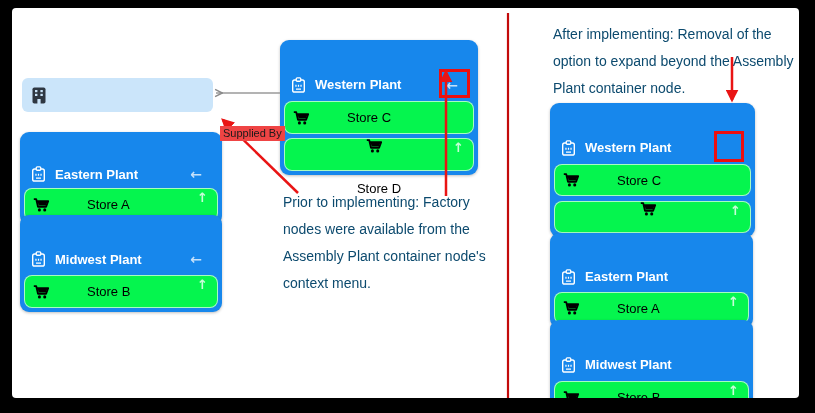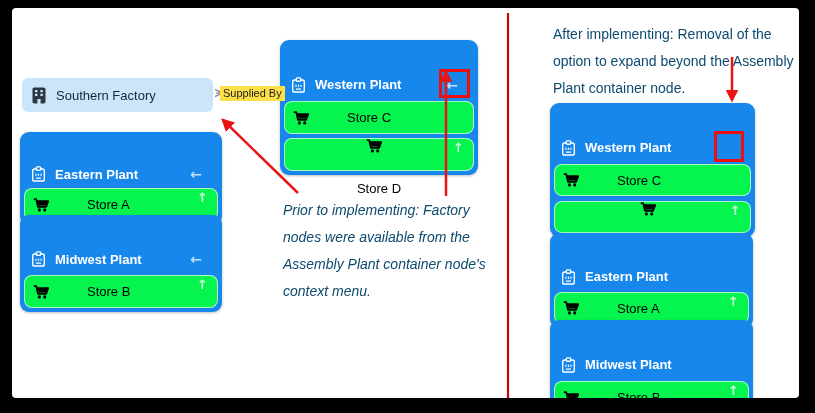--- a/index.html
+++ b/index.html
@@ -44,22 +44,22 @@
   }
   .factory{
     position:absolute;background:#cbe5fa;border-radius:6px;display:flex;align-items:center;
     font-size:13px;color:#16283a;padding:0 10px;box-sizing:border-box;z-index:1;
   }
   .factory .ficon{display:flex;margin-right:10px;}
   .annotation{
     position:absolute;color:#0c4a6e;font-size:14px;line-height:27px;z-index:2;
   }
   .edge-label{
-    position:absolute;font-size:11px;color:#1a1a1a;background:#fde047;
-    padding:1px 3px;z-index:6;line-height:13px;
+    position:absolute;font-size:11px;color:#1a1a1a;background:#ef4444;
+    padding:1px 3px;z-index:6;line-height:13px;margin-top:40px;
   }
 </style>
 </head>
 <body>
 
 <div class="canvas">
 
   <div class="plant" style="left:268px;top:32px;width:198px;">
     <div class="plant-header" style="height:33px;">
       <span class="hicon">
@@ -102,21 +102,20 @@
     <span class="ficon">
       <svg width="14" height="17" viewBox="0 0 14 17">
           <rect x="0.5" y="0.5" width="13" height="16" rx="1.8" fill="#2e3742"></rect>
           <rect x="3" y="3" width="2.4" height="2.2" fill="#cbe5fa"></rect>
           <rect x="8.4" y="3" width="2.4" height="2.2" fill="#cbe5fa"></rect>
           <rect x="3" y="6.8" width="2.4" height="2.2" fill="#cbe5fa"></rect>
           <rect x="8.4" y="6.8" width="2.4" height="2.2" fill="#cbe5fa"></rect>
           <rect x="5.4" y="12" width="3.2" height="5" fill="#cbe5fa"></rect>
         </svg>
     </span>
-    <span>Southern Factory</span>
   </div>
 
   <div class="plant" style="left:8px;top:124px;width:202px;">
     <div class="plant-header" style="height:28px;">
       <span class="hicon">
         <svg width="15" height="16" viewBox="0 0 16 17">
             <rect x="1.8" y="3.2" width="12.4" height="12.8" rx="2" fill="none" stroke="#fff" stroke-width="1.5"></rect>
             <rect x="5.6" y="0.9" width="4.8" height="3.6" rx="1" fill="#1787ec" stroke="#fff" stroke-width="1.4"></rect>
             <path d="M5.3 8.2v2.2M8 8.2v2.2M10.7 8.2v2.2M5.3 13h5.4" stroke="#fff" stroke-width="1.3" fill="none"></path>
           </svg>
@@ -159,21 +158,21 @@
             <circle cx="16.6" cy="17" r="2.2" fill="#000"></circle>
           </svg>
       </span>
       <span>Store B</span>
       <span class="expand-arrow">↑</span>
     </div>
   </div>
 
   <div class="edge-label" style="left:208px;top:78px;">Supplied By</div>
 
-  <div class="annotation" style="left:271px;top:189px;width:220px;font-style:italic;">Prior to implementing: Factory nodes were available from the Assembly Plant container node's context menu.</div>
+  <div class="annotation" style="left:271px;top:181px;width:220px;">Prior to implementing: Factory nodes were available from the Assembly Plant container node's context menu.</div>
 
   <div class="annotation" style="left:541px;top:13px;width:252px;">After implementing: Removal of the option to expand beyond the Assembly Plant container node.</div>
 
   <div class="plant" style="left:538px;top:95px;width:205px;">
     <div class="plant-header" style="height:33px;">
       <span class="hicon">
         <svg width="15" height="16" viewBox="0 0 16 17">
             <rect x="1.8" y="3.2" width="12.4" height="12.8" rx="2" fill="none" stroke="#fff" stroke-width="1.5"></rect>
             <rect x="5.6" y="0.9" width="4.8" height="3.6" rx="1" fill="#1787ec" stroke="#fff" stroke-width="1.4"></rect>
             <path d="M5.3 8.2v2.2M8 8.2v2.2M10.7 8.2v2.2M5.3 13h5.4" stroke="#fff" stroke-width="1.3" fill="none"></path>

